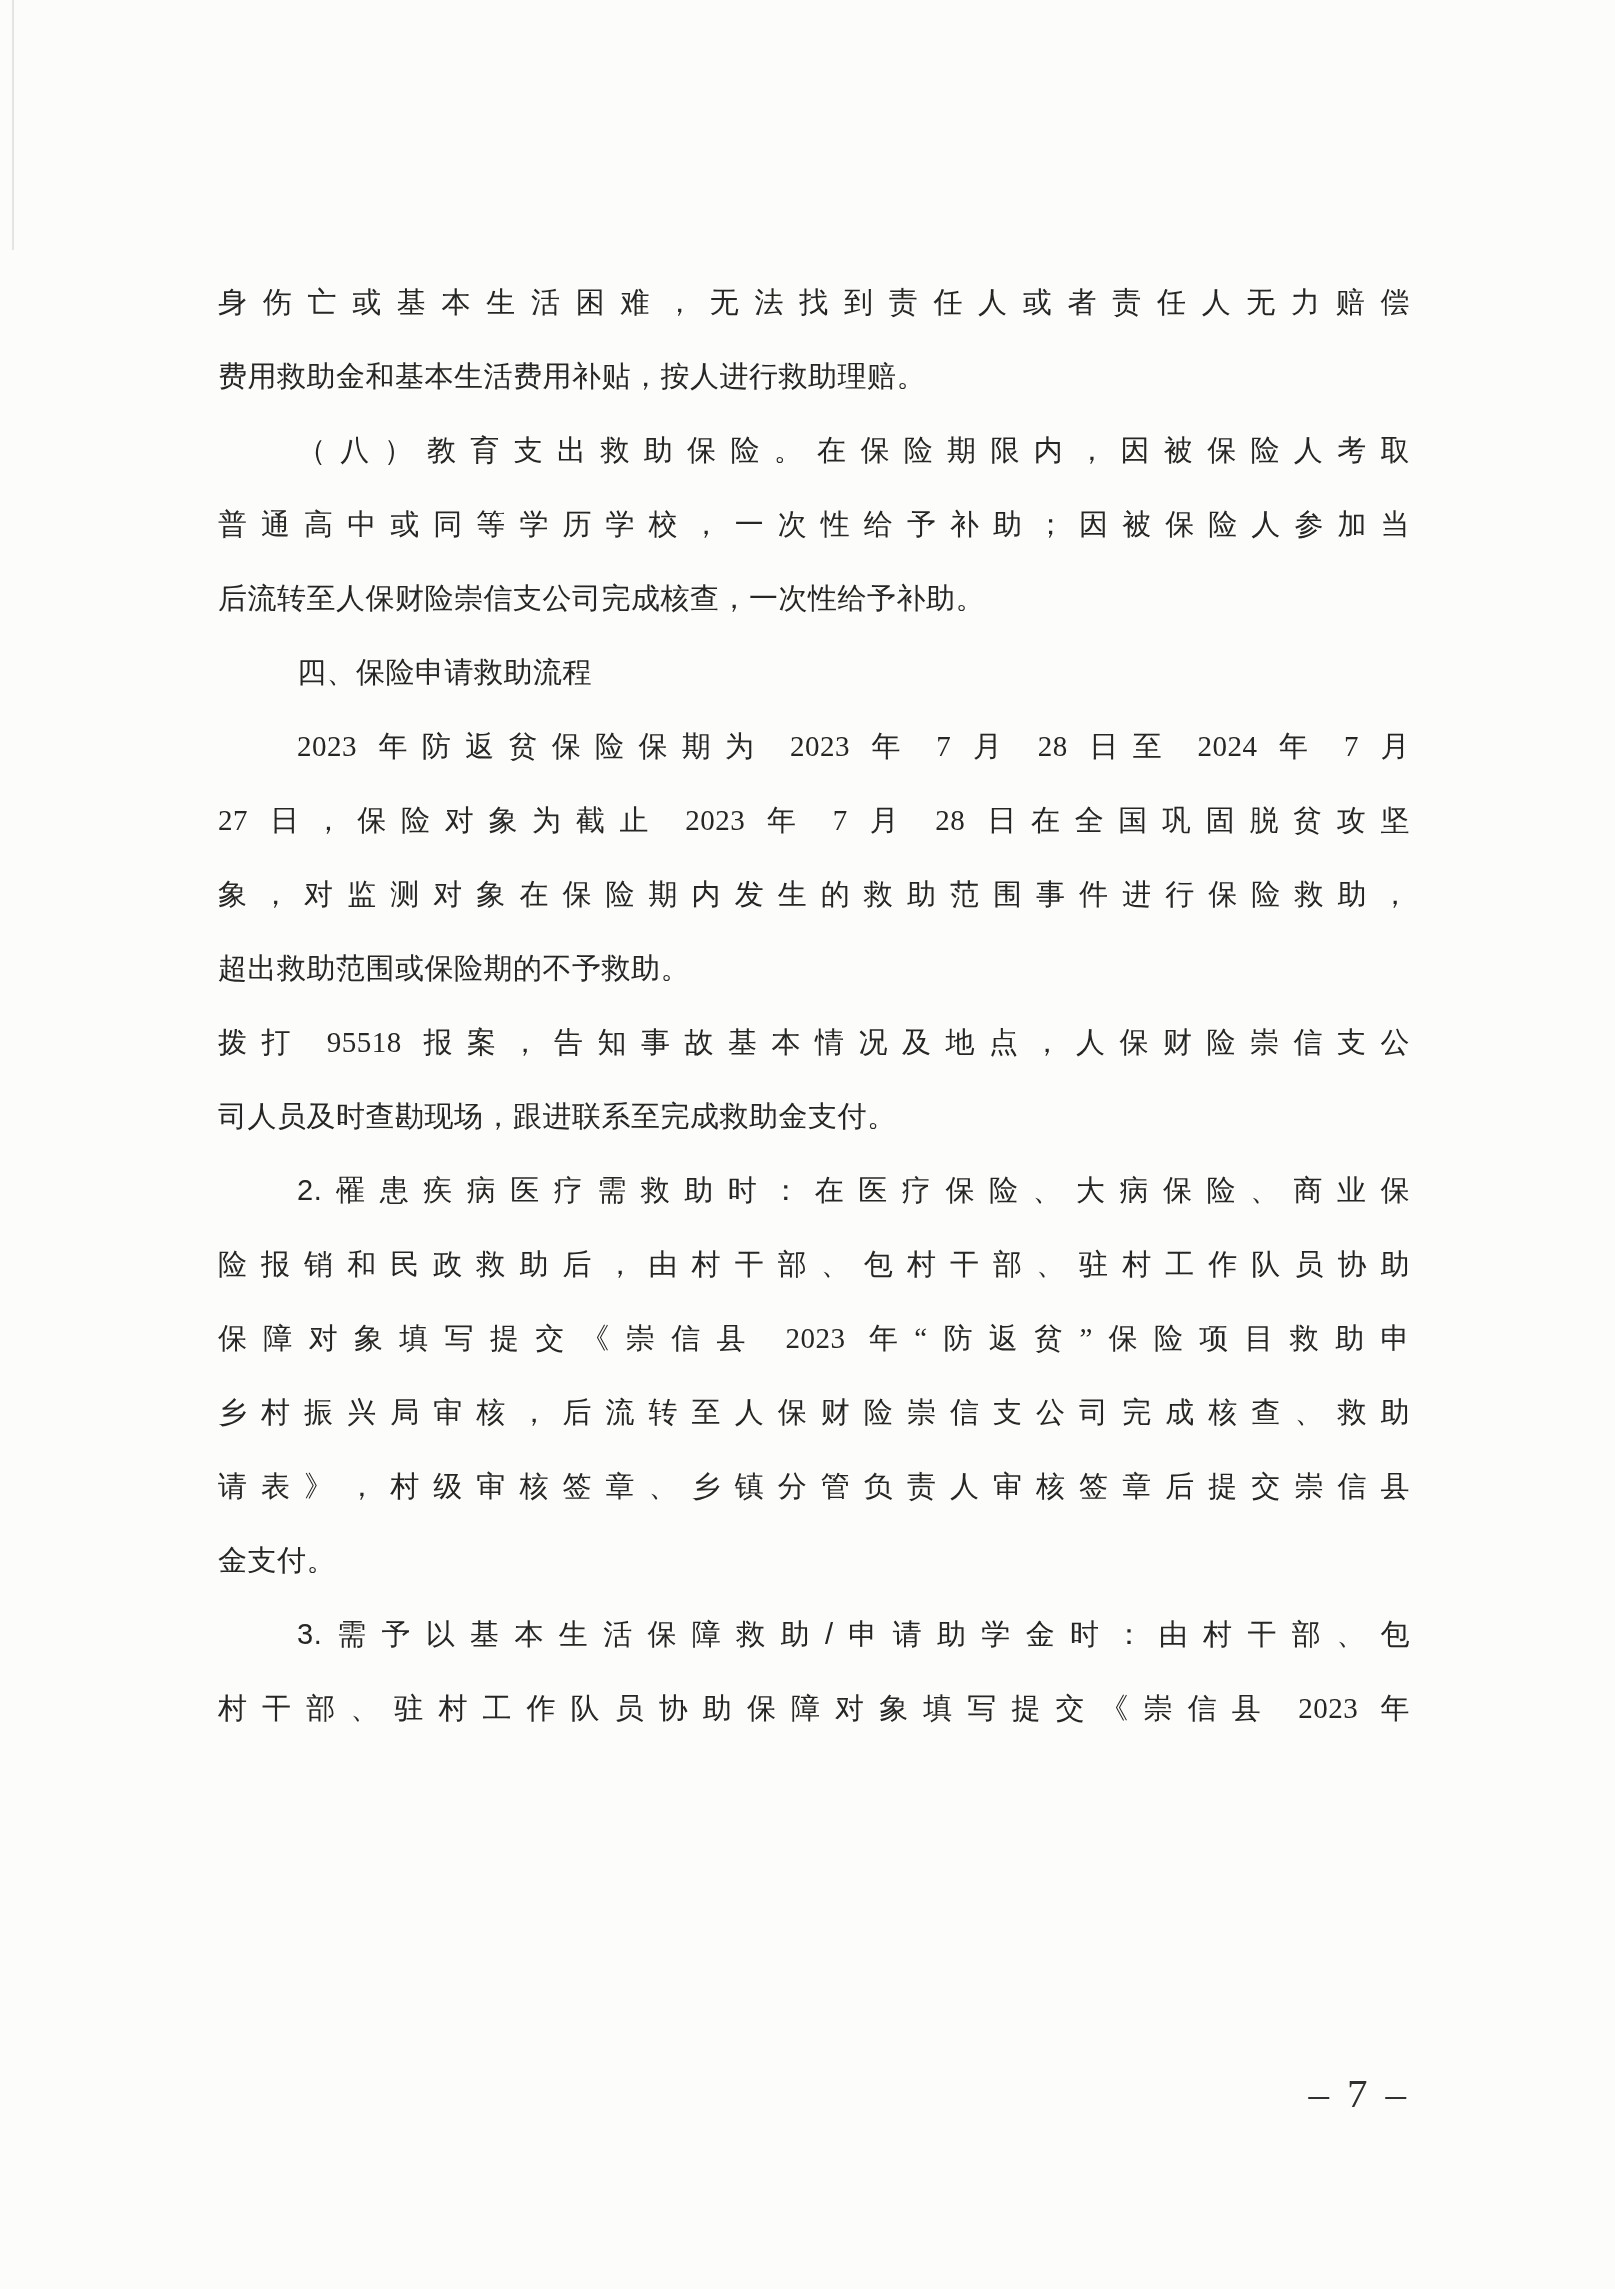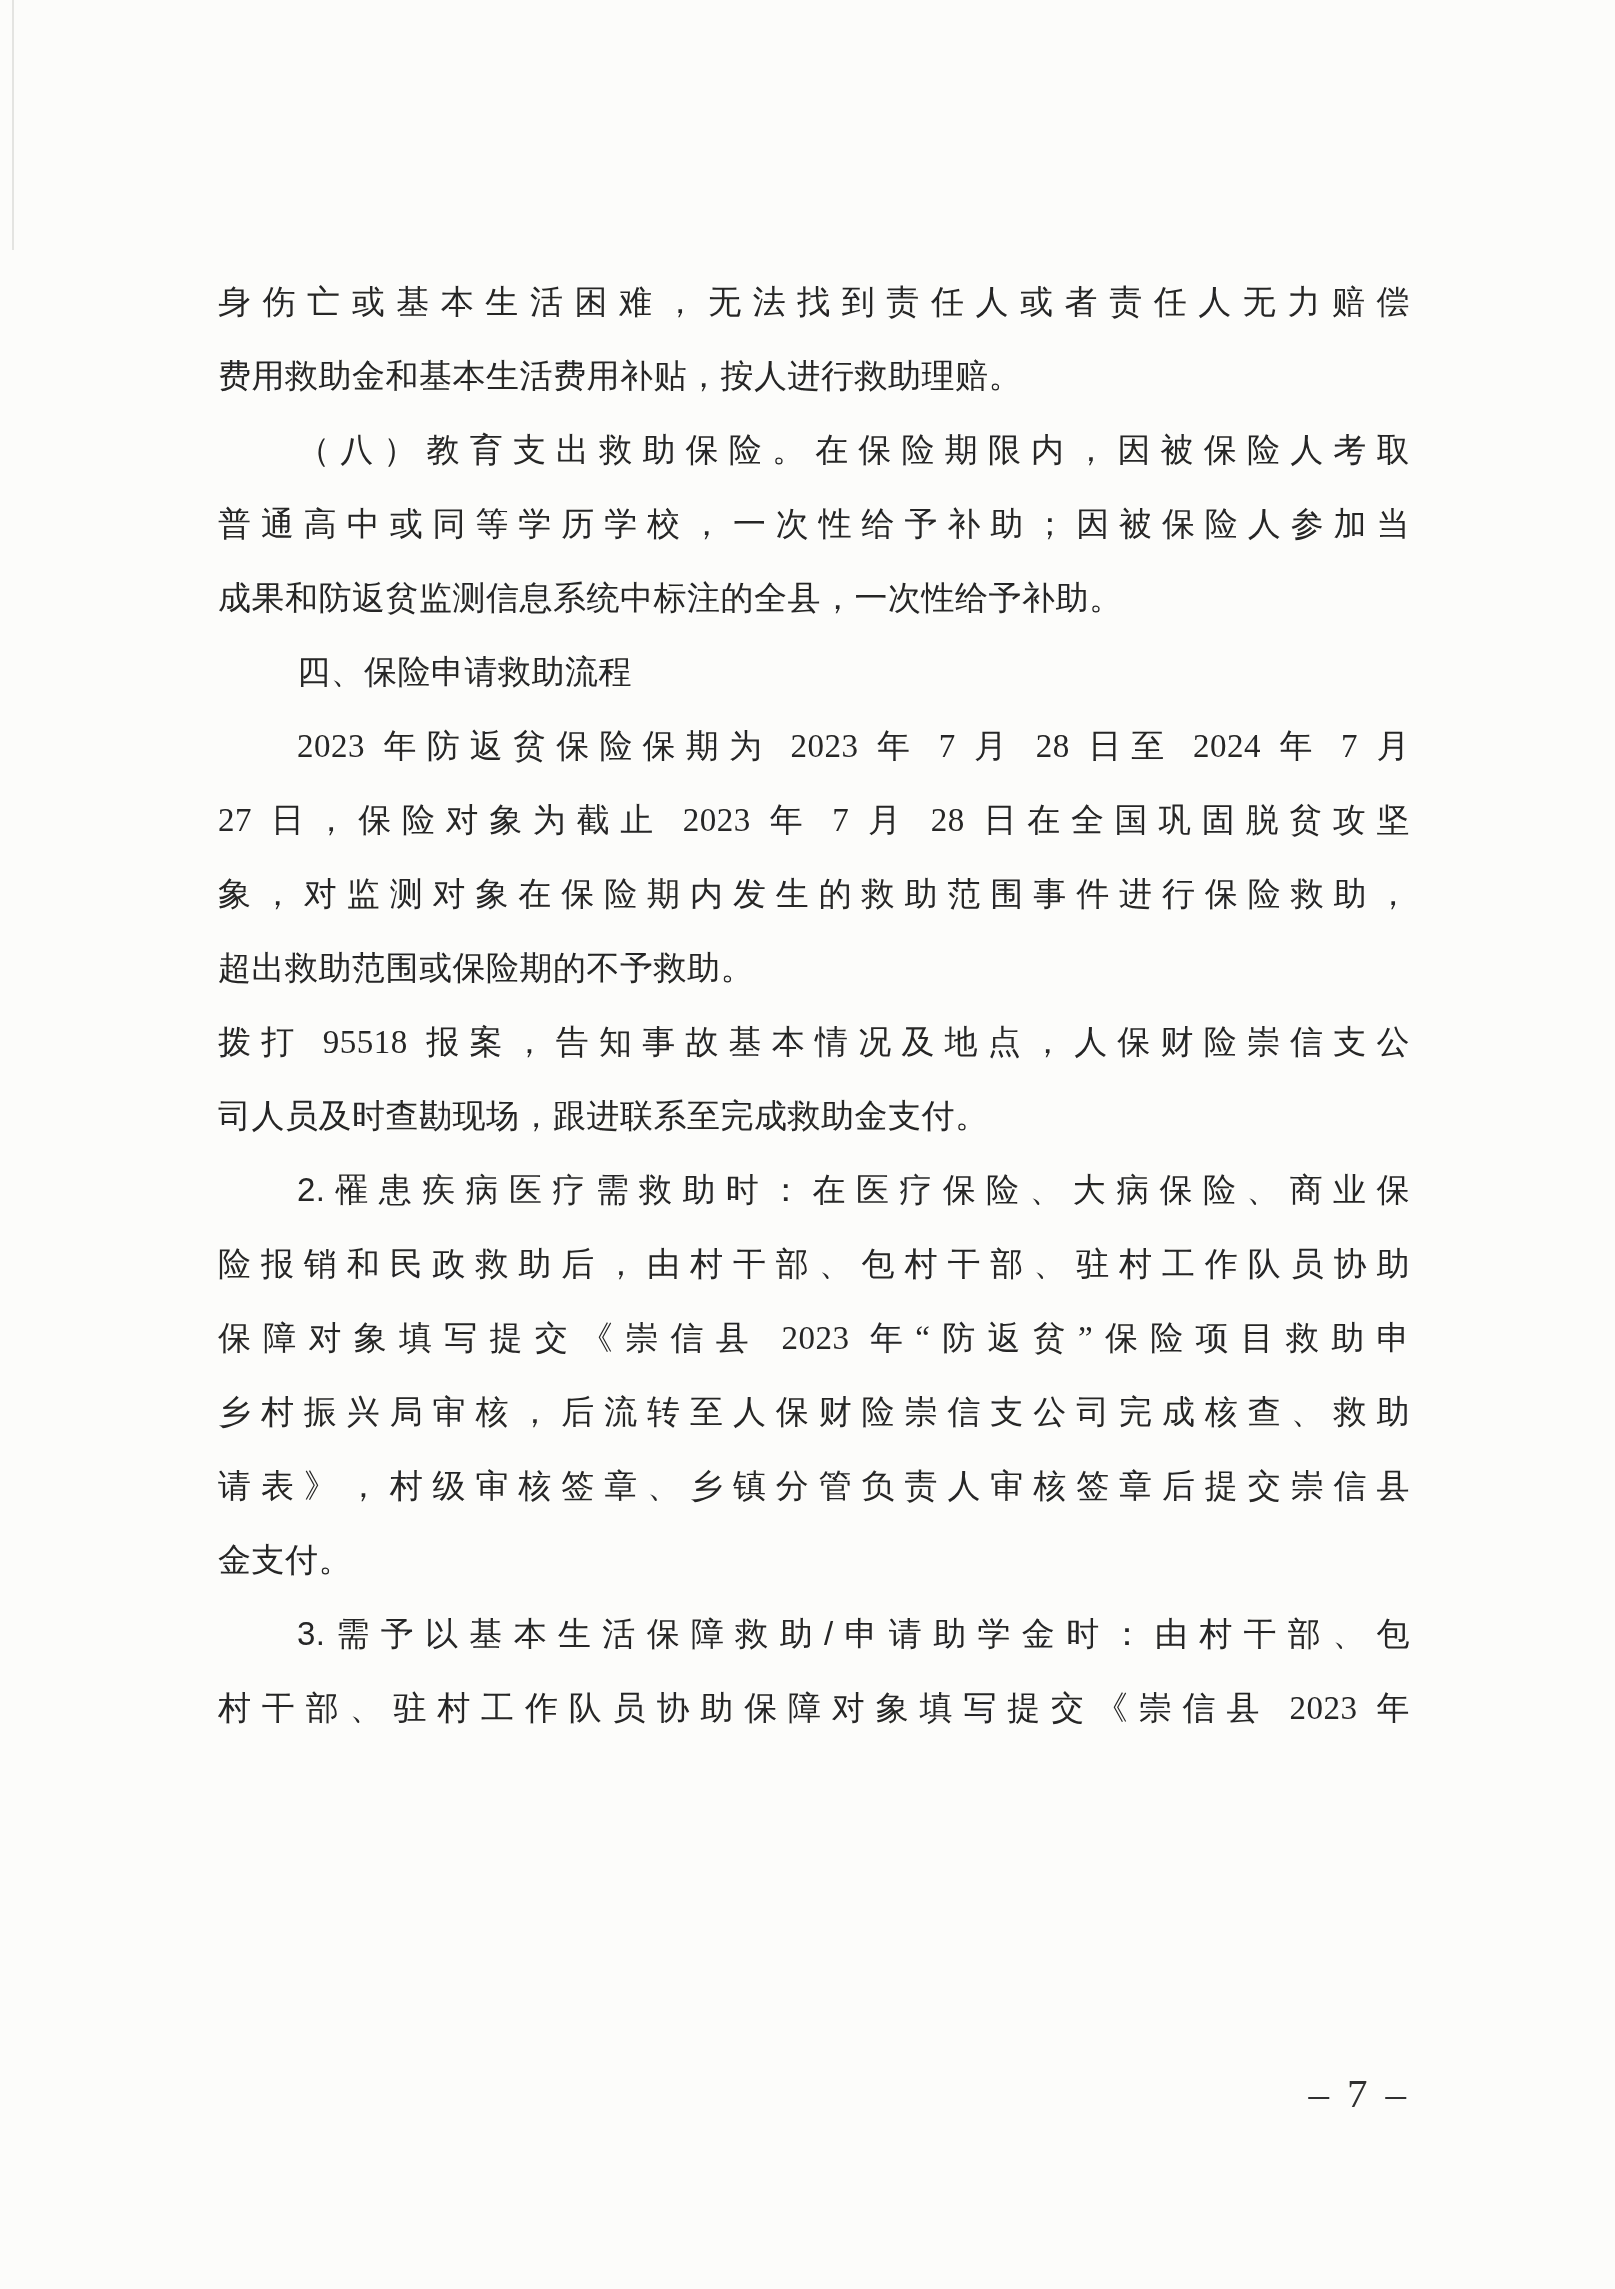--- a/index.html
+++ b/index.html
@@ -28,21 +28,21 @@
     height: 250px;
     background: #e4e4e1;
   }
   .textblock {
     position: absolute;
     left: 218px;
     top: 265px;
     width: 1192px;
   }
   .line {
-    font-size: 33px;
+    font-size: 29px;
     height: 74px;
     line-height: 74px;
     letter-spacing: 0.5px;
     text-align: justify;
     text-align-last: justify;
     text-justify: inter-character;
     overflow: visible;
   }
   .line.last {
     text-align: center;
@@ -71,21 +71,21 @@
 <body>
 
 <div class="sheet">
   <div class="scan-edge"></div>
 
   <div class="textblock">
     <div class="line"><span>身伤亡或基本生活困难，无法找到责任人或者责任人无力赔偿</span></div>
     <div class="line last"><span>费用救助金和基本生活费用补贴，按人进行救助理赔。</span></div>
     <div class="line indent"><b>（八）教育支出救助保险。</b><span>在保险期限内，因被保险人考取</span></div>
     <div class="line"><span>普通高中或同等学历学校，一次性给予补助；因被保险人参加当</span></div>
-    <div class="line last"><span>成果和防返贫监测信息系统中标注的全县，一次性给予补助。</span></div>
+    <div class="line last"><span>后流转至人保财险崇信支公司完成核查，一次性给予补助。</span></div>
     <div class="line indent last"><b>四、保险申请救助流程</b></div>
     <div class="line indent"><span>2023 年防返贫保险保期为 2023 年 7 月 28 日至 2024 年 7 月</span></div>
     <div class="line"><span>27 日，保险对象为截止 2023 年 7 月 28 日在全国巩固脱贫攻坚</span></div>
     <div class="line"><span>象，对监测对象在保险期内发生的救助范围事件进行保险救助，</span></div>
     <div class="line last"><span>超出救助范围或保险期的不予救助。</span></div>
     <div class="line"><span>拨打 95518 报案，告知事故基本情况及地点，人保财险崇信支公</span></div>
     <div class="line last"><span>司人员及时查勘现场，跟进联系至完成救助金支付。</span></div>
     <div class="line indent"><b>2.罹患疾病医疗需救助时：</b><span>在医疗保险、大病保险、商业保</span></div>
     <div class="line"><span>险报销和民政救助后，由村干部、包村干部、驻村工作队员协助</span></div>
     <div class="line"><span>保障对象填写提交《崇信县 2023 年“防返贫”保险项目救助申</span></div>

